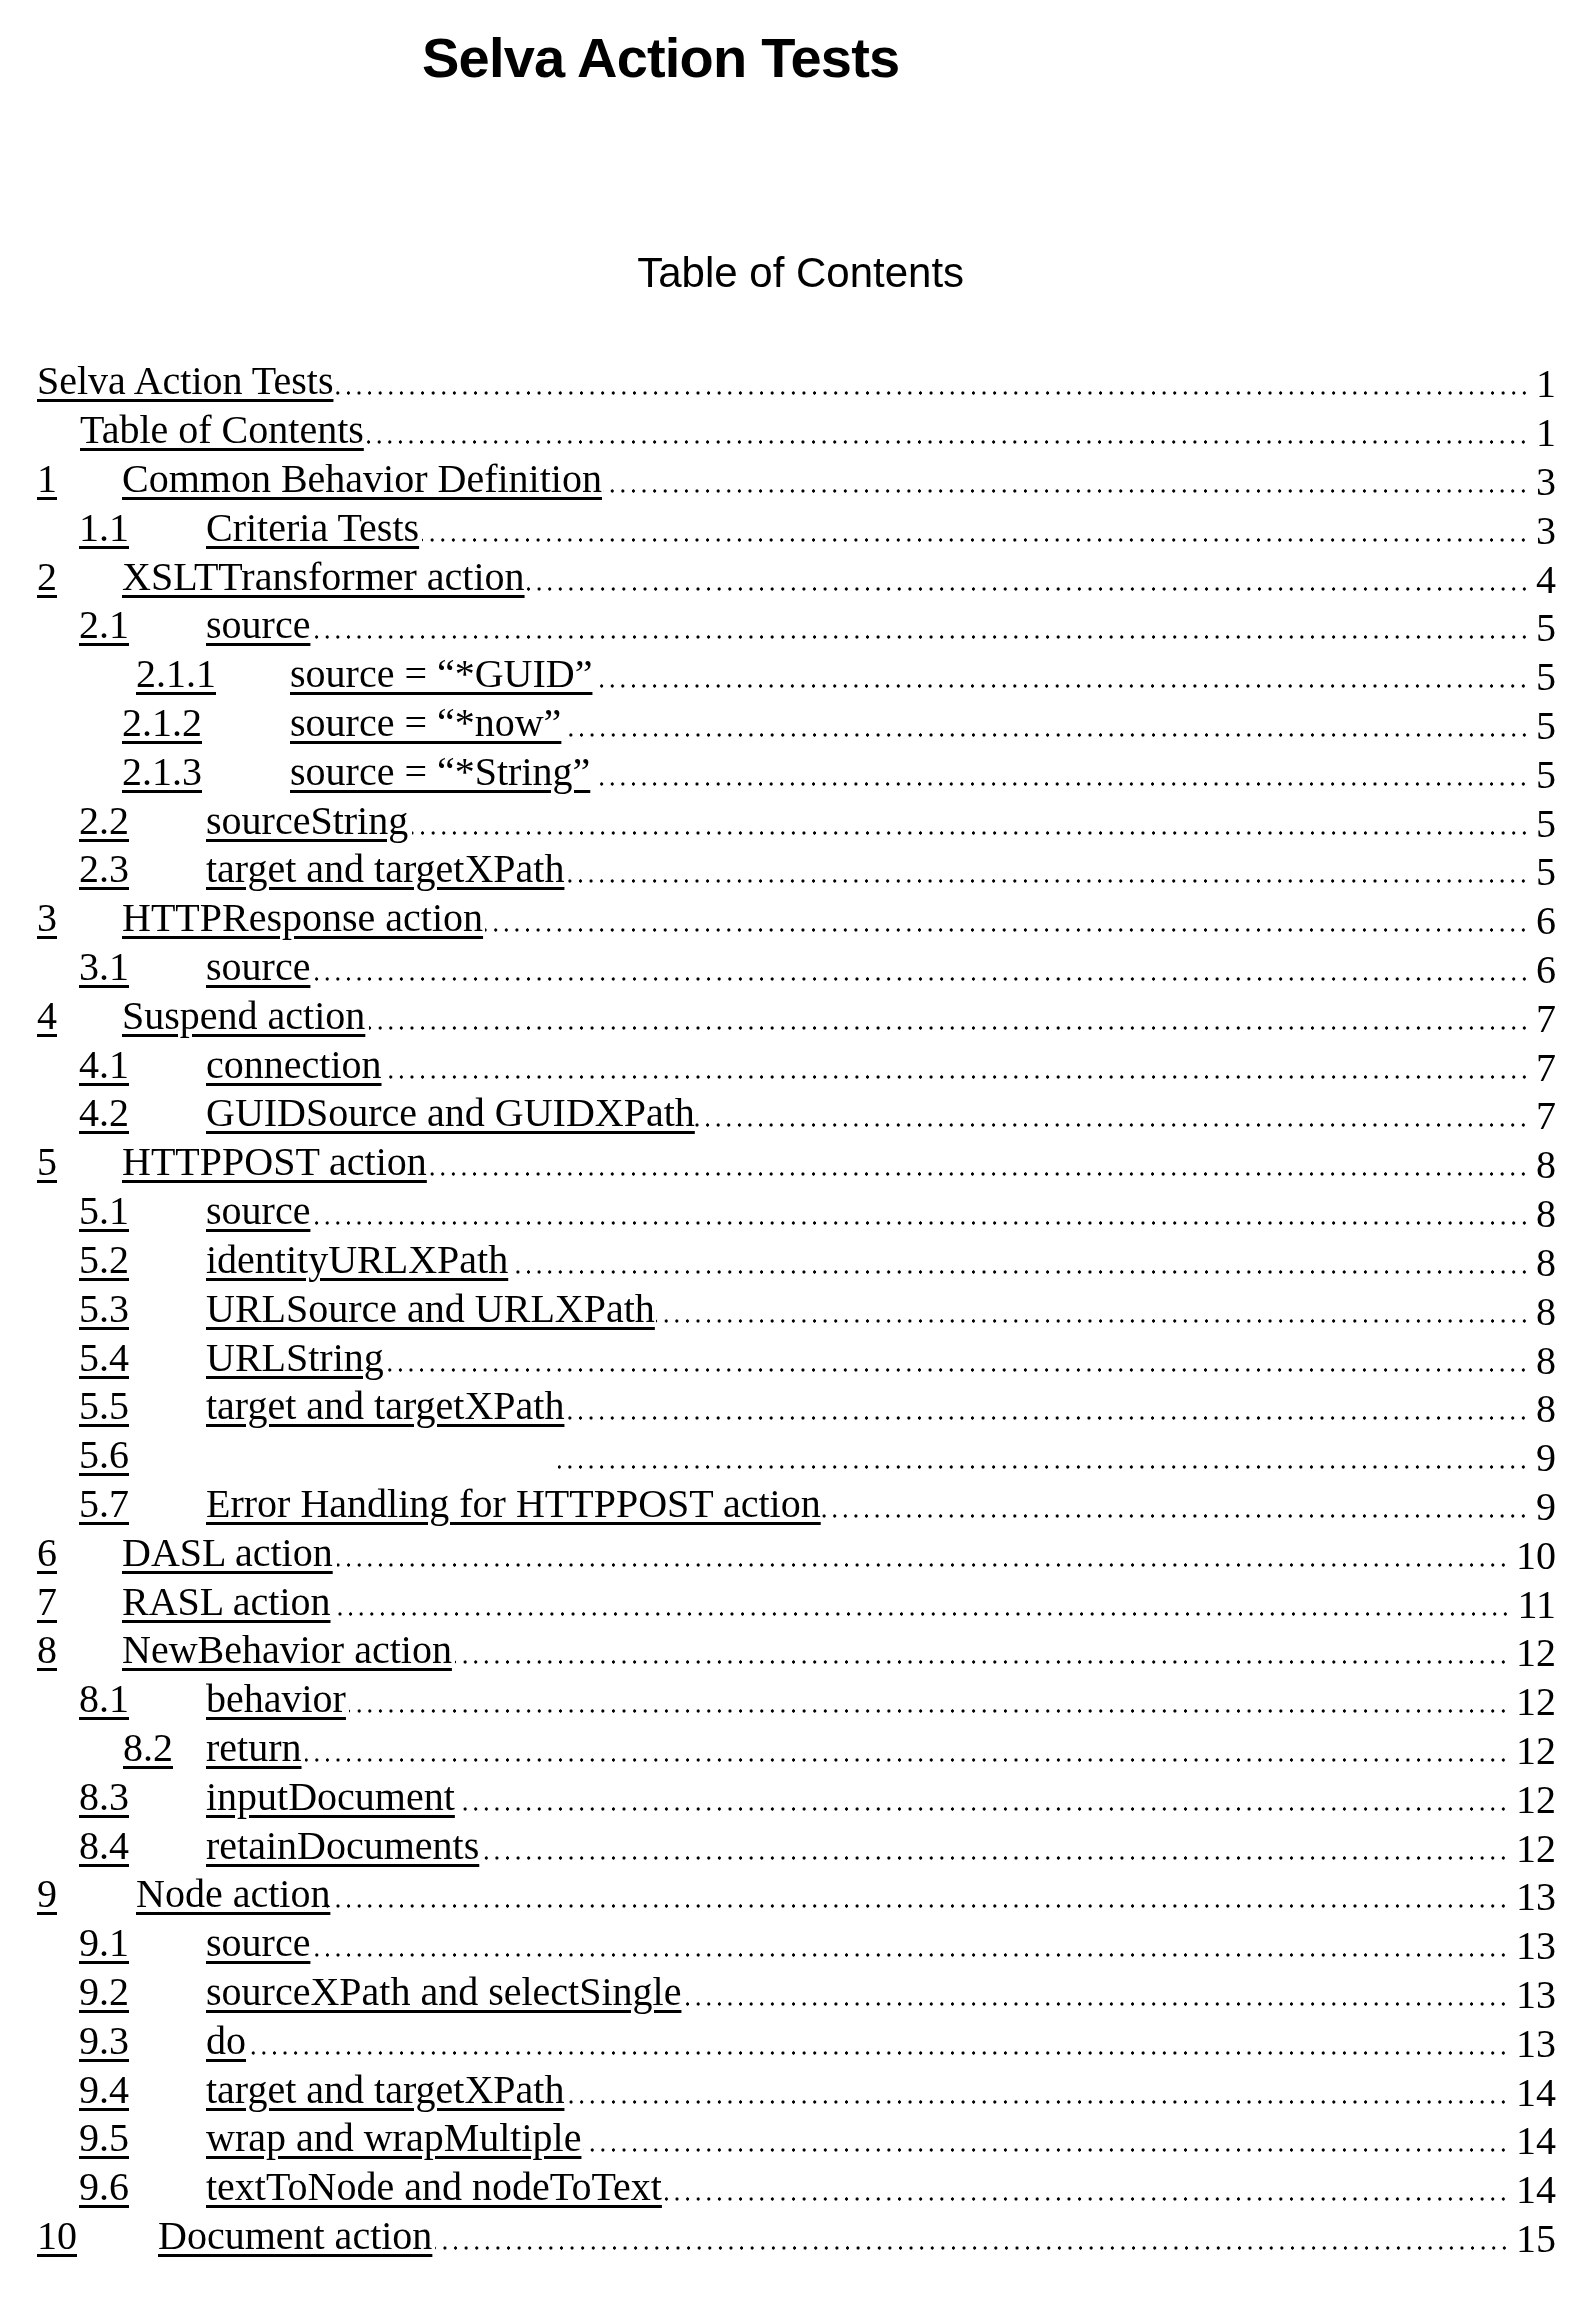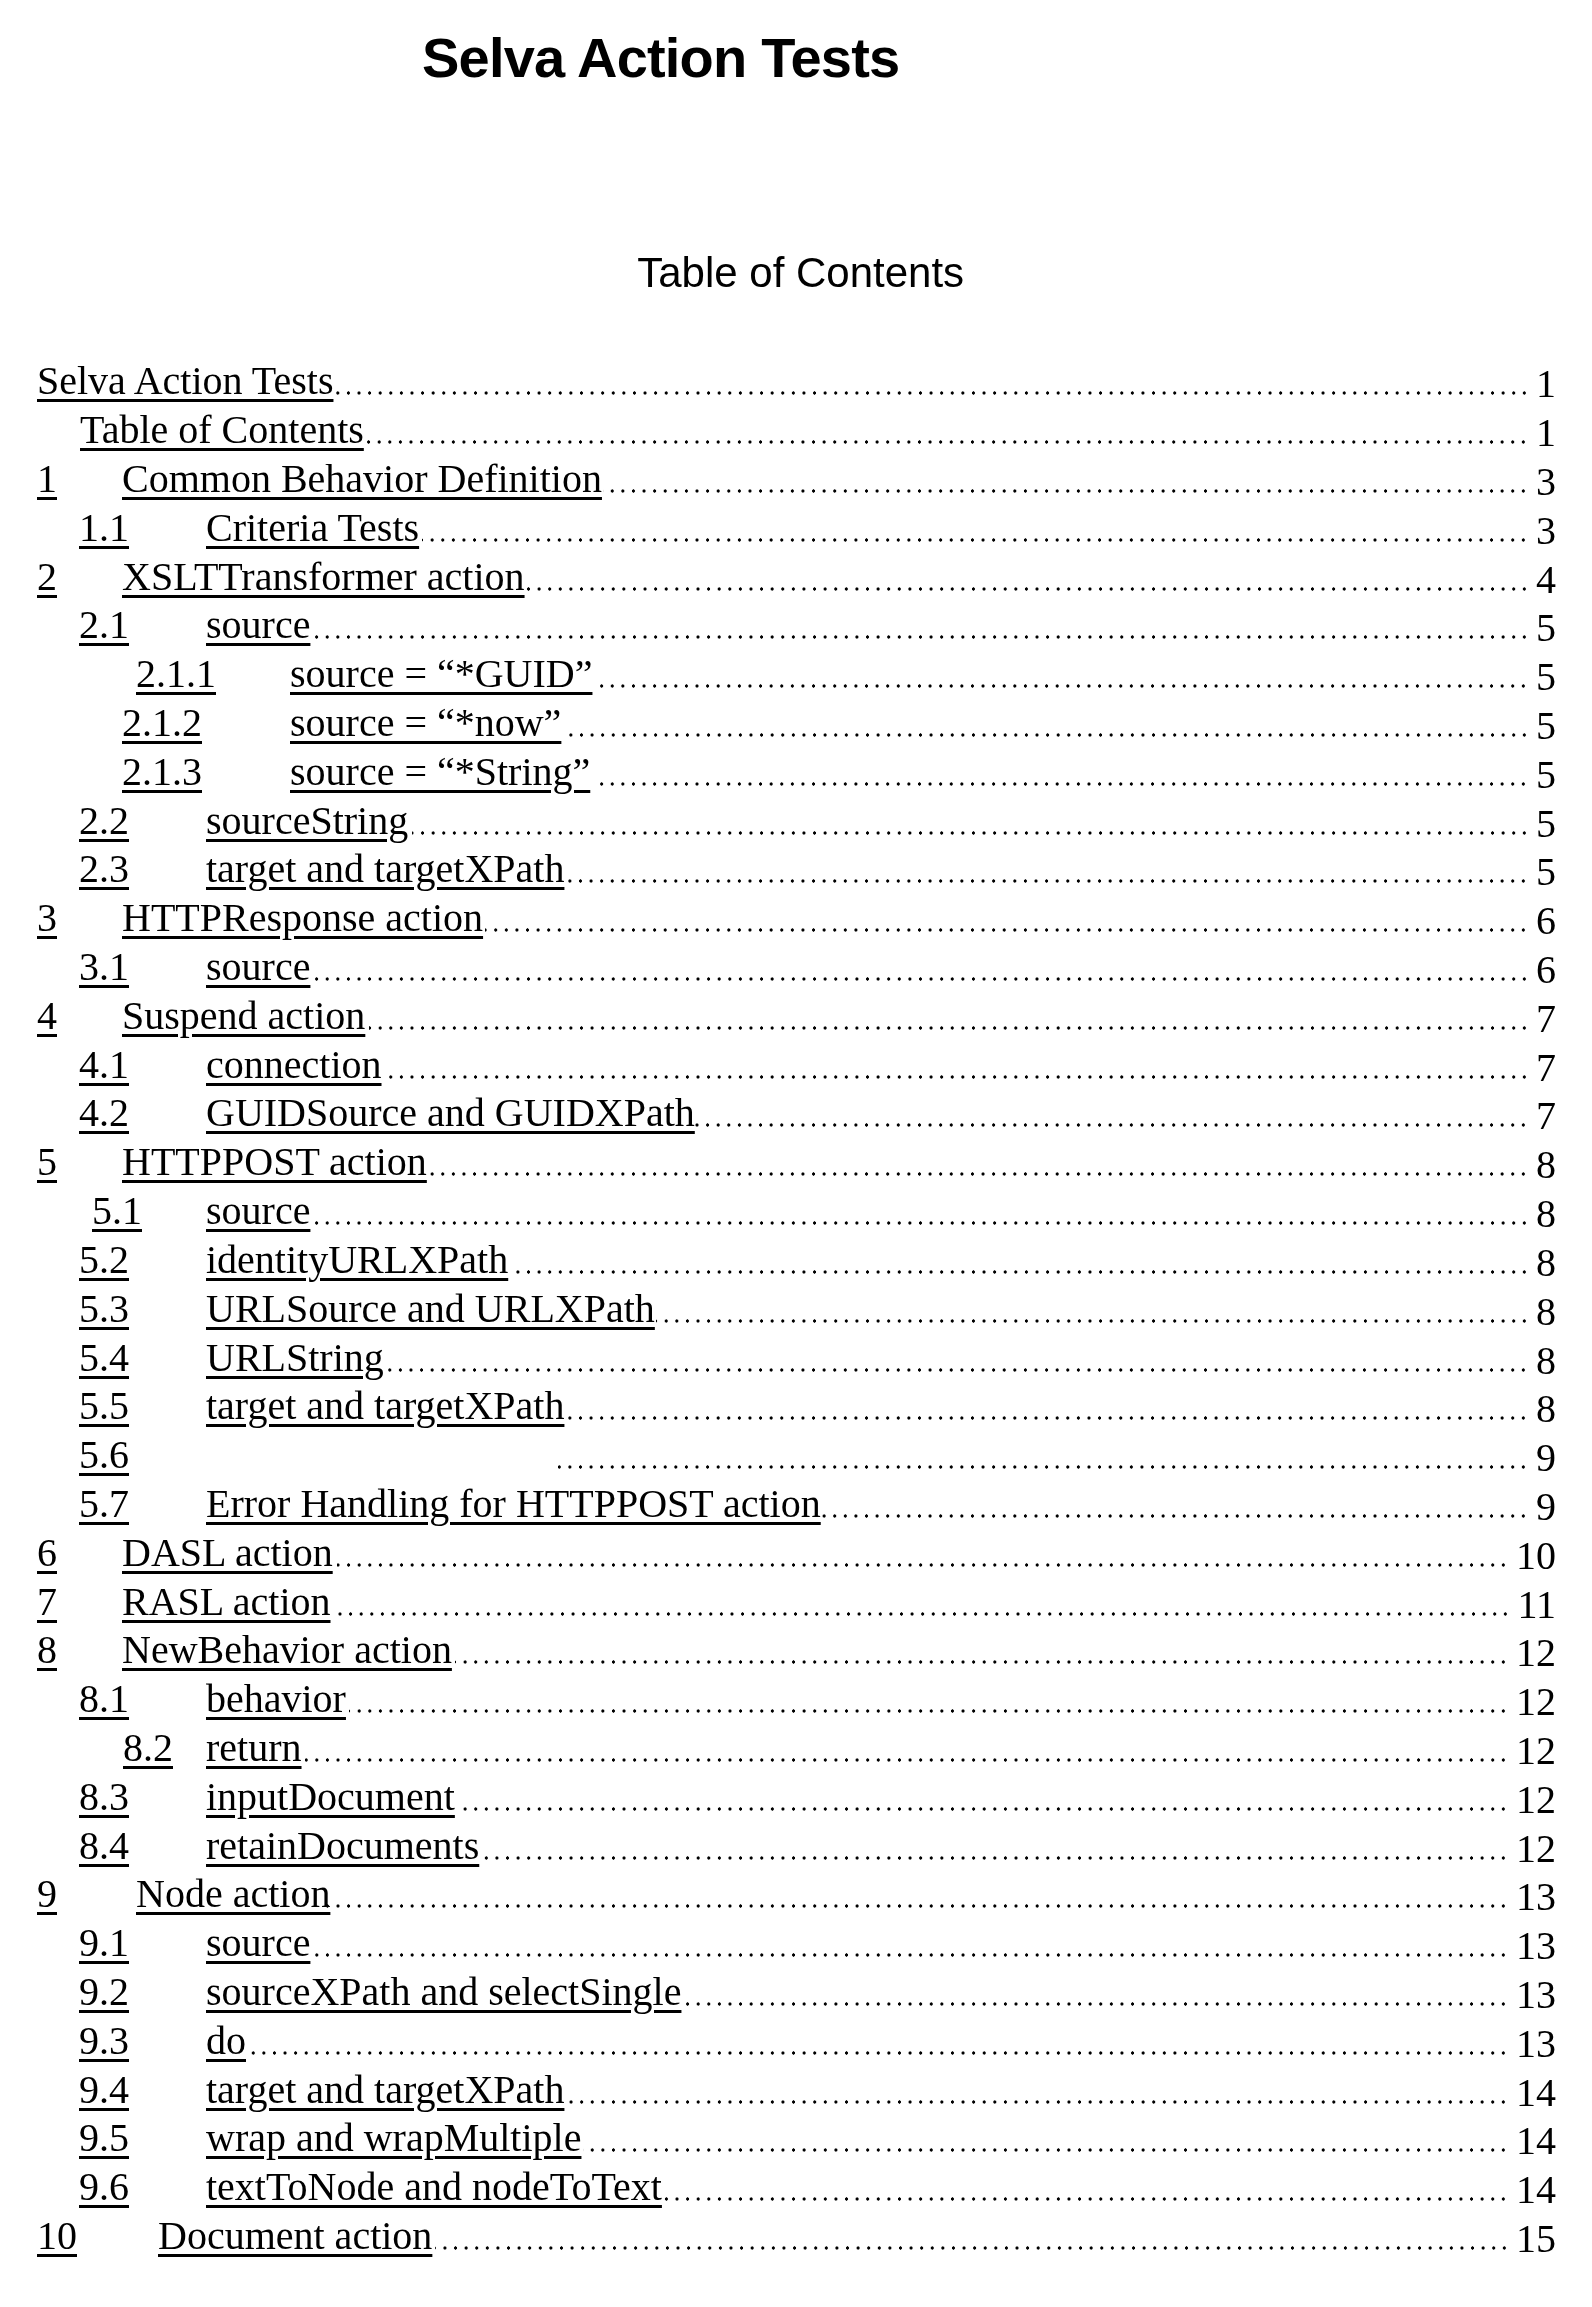--- a/index.html
+++ b/index.html
@@ -132,21 +132,21 @@
       <span class="leader" style="left: 692px; width: 837px;"></span>
       <span class="page">7</span>
     </div>
     <div class="row" style="top: 1137px;">
       <span class="num" style="left: 37px;">5</span>
       <span class="label" style="left: 122px;">HTTPPOST action</span>
       <span class="leader" style="left: 426px; width: 1103px;"></span>
       <span class="page">8</span>
     </div>
     <div class="row" style="top: 1186px;">
-      <span class="num" style="left: 79px; margin-left: 13px;">5.1</span>
+      <span class="num" style="left: 79px;">5.1</span>
       <span class="label" style="left: 206px;">source</span>
       <span class="leader" style="left: 312px; width: 1218px;"></span>
       <span class="page">8</span>
     </div>
     <div class="row" style="top: 1235px;">
       <span class="num" style="left: 79px;">5.2</span>
       <span class="label" style="left: 206px;">identityURLXPath</span>
       <span class="leader" style="left: 508px; width: 1022px;"></span>
       <span class="page">8</span>
     </div>

